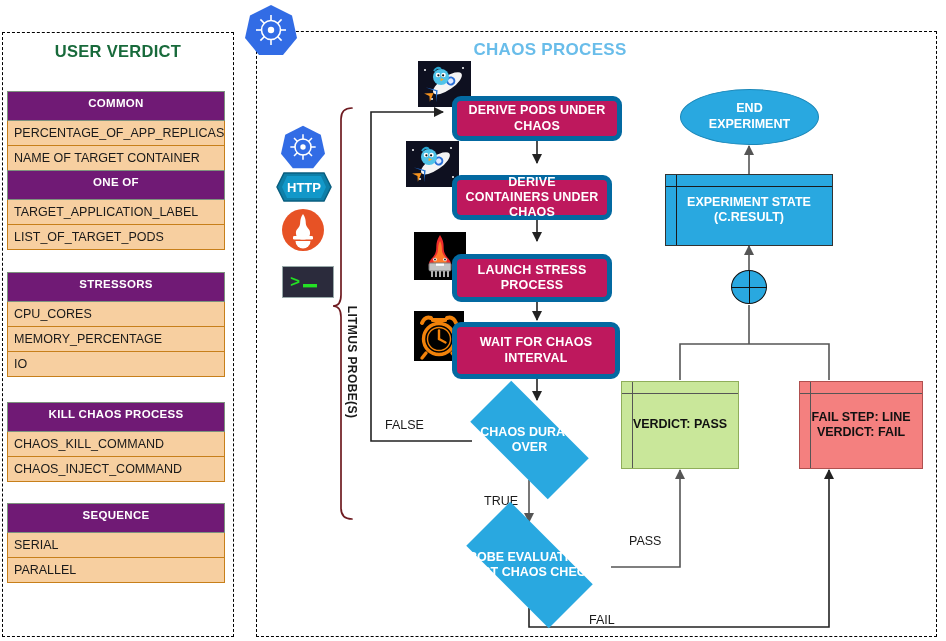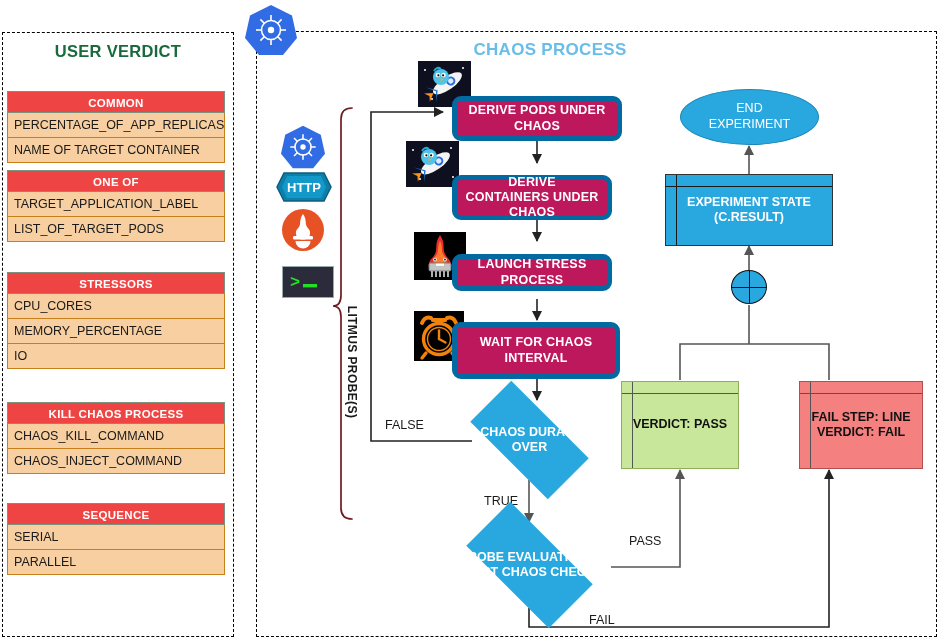--- a/index.html
+++ b/index.html
@@ -9,21 +9,21 @@
 
   
   .panel-dashed{position:absolute;border:1.5px dashed #000;box-sizing:border-box;background:transparent;}
   #user-panel{left:2px;top:32px;width:232px;height:605px;}
   #chaos-panel{left:256px;top:31px;width:681px;height:606px;}
 
   
   #user-title{position:absolute;left:2px;top:42px;width:232px;text-align:center;
       font-size:16.5px;font-weight:bold;color:#186a3b;letter-spacing:.3px;}
   .grp{position:absolute;left:7px;width:218px;}
-  .grp-head{height:22px;line-height:22px;background:#ef4444;color:#ffffff;
+  .grp-head{height:30px;line-height:22px;background:#701a75;color:#ffffff;
       font-size:11.5px;font-weight:bold;text-align:center;letter-spacing:.3px;
       border:1px solid #7d927e;box-sizing:border-box;}
   .grp-item{height:25px;line-height:24px;background:#f7cfa0;color:#1a1a1a;
       font-size:12.5px;text-align:left;padding-left:6px;
       border:1px solid #c77f1a;border-top:none;box-sizing:border-box;}
 
   
   #chaos-title{position:absolute;left:430px;top:40px;width:240px;text-align:center;
       font-size:17px;font-weight:bold;color:#69bdea;letter-spacing:.3px;}
 
@@ -34,21 +34,21 @@
   .proc{position:absolute;background:#be185d;border:5px solid #0369a1;border-radius:9px;
       color:#fff;font-size:12.5px;font-weight:bold;text-align:center;
       display:flex;align-items:center;justify-content:center;line-height:1.22;
       box-sizing:border-box;padding:0 8px;letter-spacing:.2px;}
   .dia{position:absolute;color:#fff;font-size:12.5px;font-weight:bold;text-align:center;
       display:flex;align-items:center;justify-content:center;line-height:1.22;z-index:3;}
   .dia .dia-shape{position:absolute;left:0;top:0;width:100%;height:100%;
       background:#29a8e0;transform:rotate(45deg) scale(.707);}
   .dia .dia-txt{position:relative;z-index:2;}
   .ellipse{position:absolute;background:#29a8e0;border:1px solid #1b87b8;border-radius:50%;
-      color:#fff;font-size:12.5px;font-weight:normal;text-align:center;
+      color:#fff;font-size:12.5px;font-weight:bold;text-align:center;
       display:flex;align-items:center;justify-content:center;line-height:1.25;}
 
   
   .note{position:absolute;border:1.3px solid #555;box-sizing:border-box;
       font-size:12.5px;font-weight:bold;color:#111;text-align:center;
       display:flex;align-items:center;justify-content:center;line-height:1.22;}
   .note .bar-v{position:absolute;left:10px;top:0;bottom:0;width:1.3px;background:#555;}
   .note .bar-h{position:absolute;left:0;right:0;top:11px;height:1.3px;background:#555;}
   .note .note-txt{position:relative;z-index:2;padding:0 4px;}
   .note.state{border-color:#333;color:#fff;background:#29a8e0;}
@@ -305,21 +305,21 @@
       <line x1="38" y1="42" x2="42" y2="47" stroke="#f2820a" stroke-width="3.4" stroke-linecap="round"></line>
     </svg>
   </div>
 
   <div class="proc" style="left:452px;top:96px;width:170px;height:45px;">
     <span>DERIVE PODS UNDER CHAOS</span>
   </div>
   <div class="proc" style="left:452px;top:175px;width:160px;height:45px;">
     <span>DERIVE CONTAINERS UNDER CHAOS</span>
   </div>
-  <div class="proc" style="left:452px;top:254px;width:160px;height:37px;justify-content:flex-end;">
+  <div class="proc" style="left:452px;top:254px;width:160px;height:48px;justify-content:flex-end;">
     <span>LAUNCH STRESS PROCESS</span>
   </div>
   <div class="proc" style="left:452px;top:322px;width:168px;height:57px;">
     <span>WAIT FOR CHAOS INTERVAL</span>
   </div>
 
   <div class="dia" style="left:452px;top:399px;width:155px;height:82px;">
     <div class="dia-shape"></div>
     <div class="dia-txt">IS CHAOS DURATION OVER</div>
   </div>

